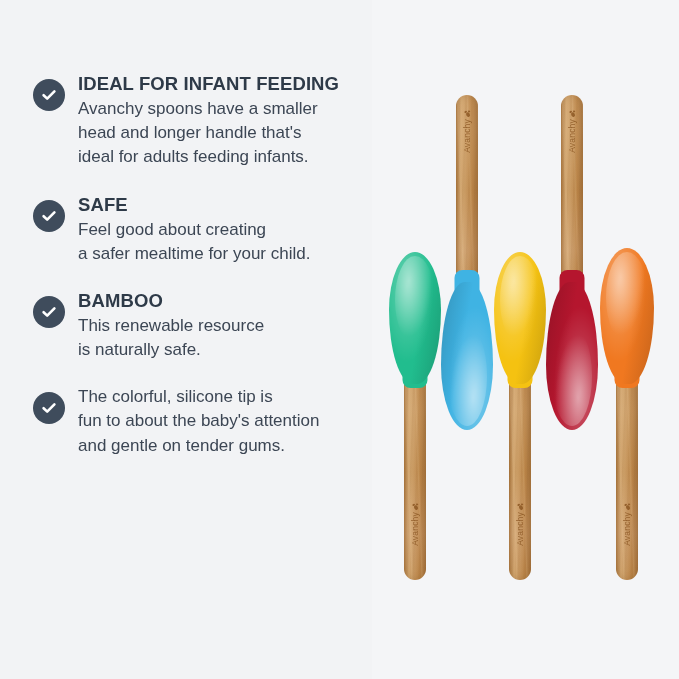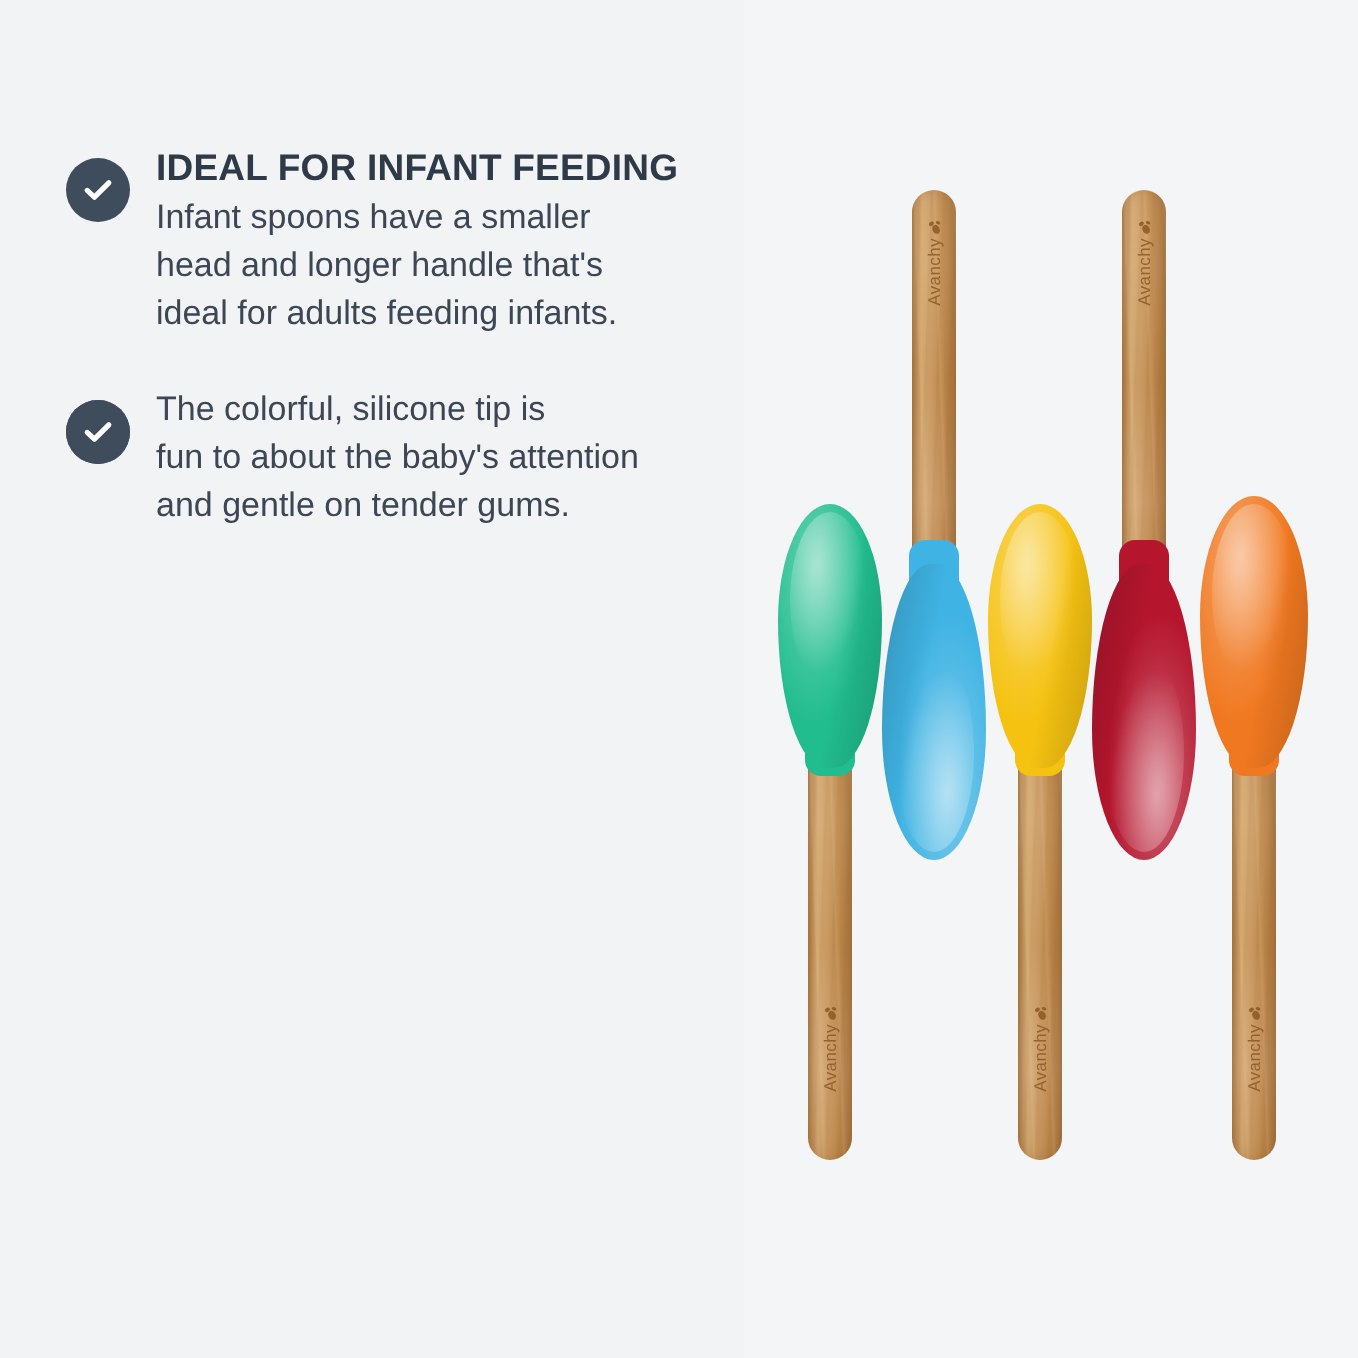--- a/index.html
+++ b/index.html
@@ -184,40 +184,53 @@
 
   <div class="features">
 
     <div class="feature">
       <div class="check-badge">
         <svg width="18" height="18" viewBox="0 0 18 18" aria-hidden="true">
           <path d="M3.6 9.2 L7.2 12.6 L14.4 5.4" fill="none" stroke="#ffffff" stroke-width="2.6" stroke-linecap="round" stroke-linejoin="round"></path>
         </svg>
       </div>
       <div class="feature-title">IDEAL FOR INFANT FEEDING</div>
-      <div class="feature-desc">Infant spoons have a smaller
+      <div class="feature-desc">Avanchy spoons have a smaller
 head and longer handle that's
 ideal for adults feeding infants.</div>
     </div>
-
 
     <div class="feature">
       <div class="check-badge">
         <svg width="18" height="18" viewBox="0 0 18 18" aria-hidden="true">
           <path d="M3.6 9.2 L7.2 12.6 L14.4 5.4" fill="none" stroke="#ffffff" stroke-width="2.6" stroke-linecap="round" stroke-linejoin="round"></path>
         </svg>
       </div>
+      <div class="feature-title">SAFE</div>
+      <div class="feature-desc">Feel good about creating
+a safer mealtime for your child.</div>
     </div>
 
     <div class="feature">
       <div class="check-badge">
         <svg width="18" height="18" viewBox="0 0 18 18" aria-hidden="true">
           <path d="M3.6 9.2 L7.2 12.6 L14.4 5.4" fill="none" stroke="#ffffff" stroke-width="2.6" stroke-linecap="round" stroke-linejoin="round"></path>
         </svg>
       </div>
+      <div class="feature-title">BAMBOO</div>
+      <div class="feature-desc">This renewable resource
+is naturally safe.</div>
+    </div>
+
+    <div class="feature">
+      <div class="check-badge">
+        <svg width="18" height="18" viewBox="0 0 18 18" aria-hidden="true">
+          <path d="M3.6 9.2 L7.2 12.6 L14.4 5.4" fill="none" stroke="#ffffff" stroke-width="2.6" stroke-linecap="round" stroke-linejoin="round"></path>
+        </svg>
+      </div>
       <div class="feature-desc">The colorful, silicone tip is
 fun to about the baby's attention
 and gentle on tender gums.</div>
     </div>
 
   </div>
 
   <div class="spoons-stage">
 
   <div class="spoon" style="left: 10px; top: 0px; height: 679px;">

